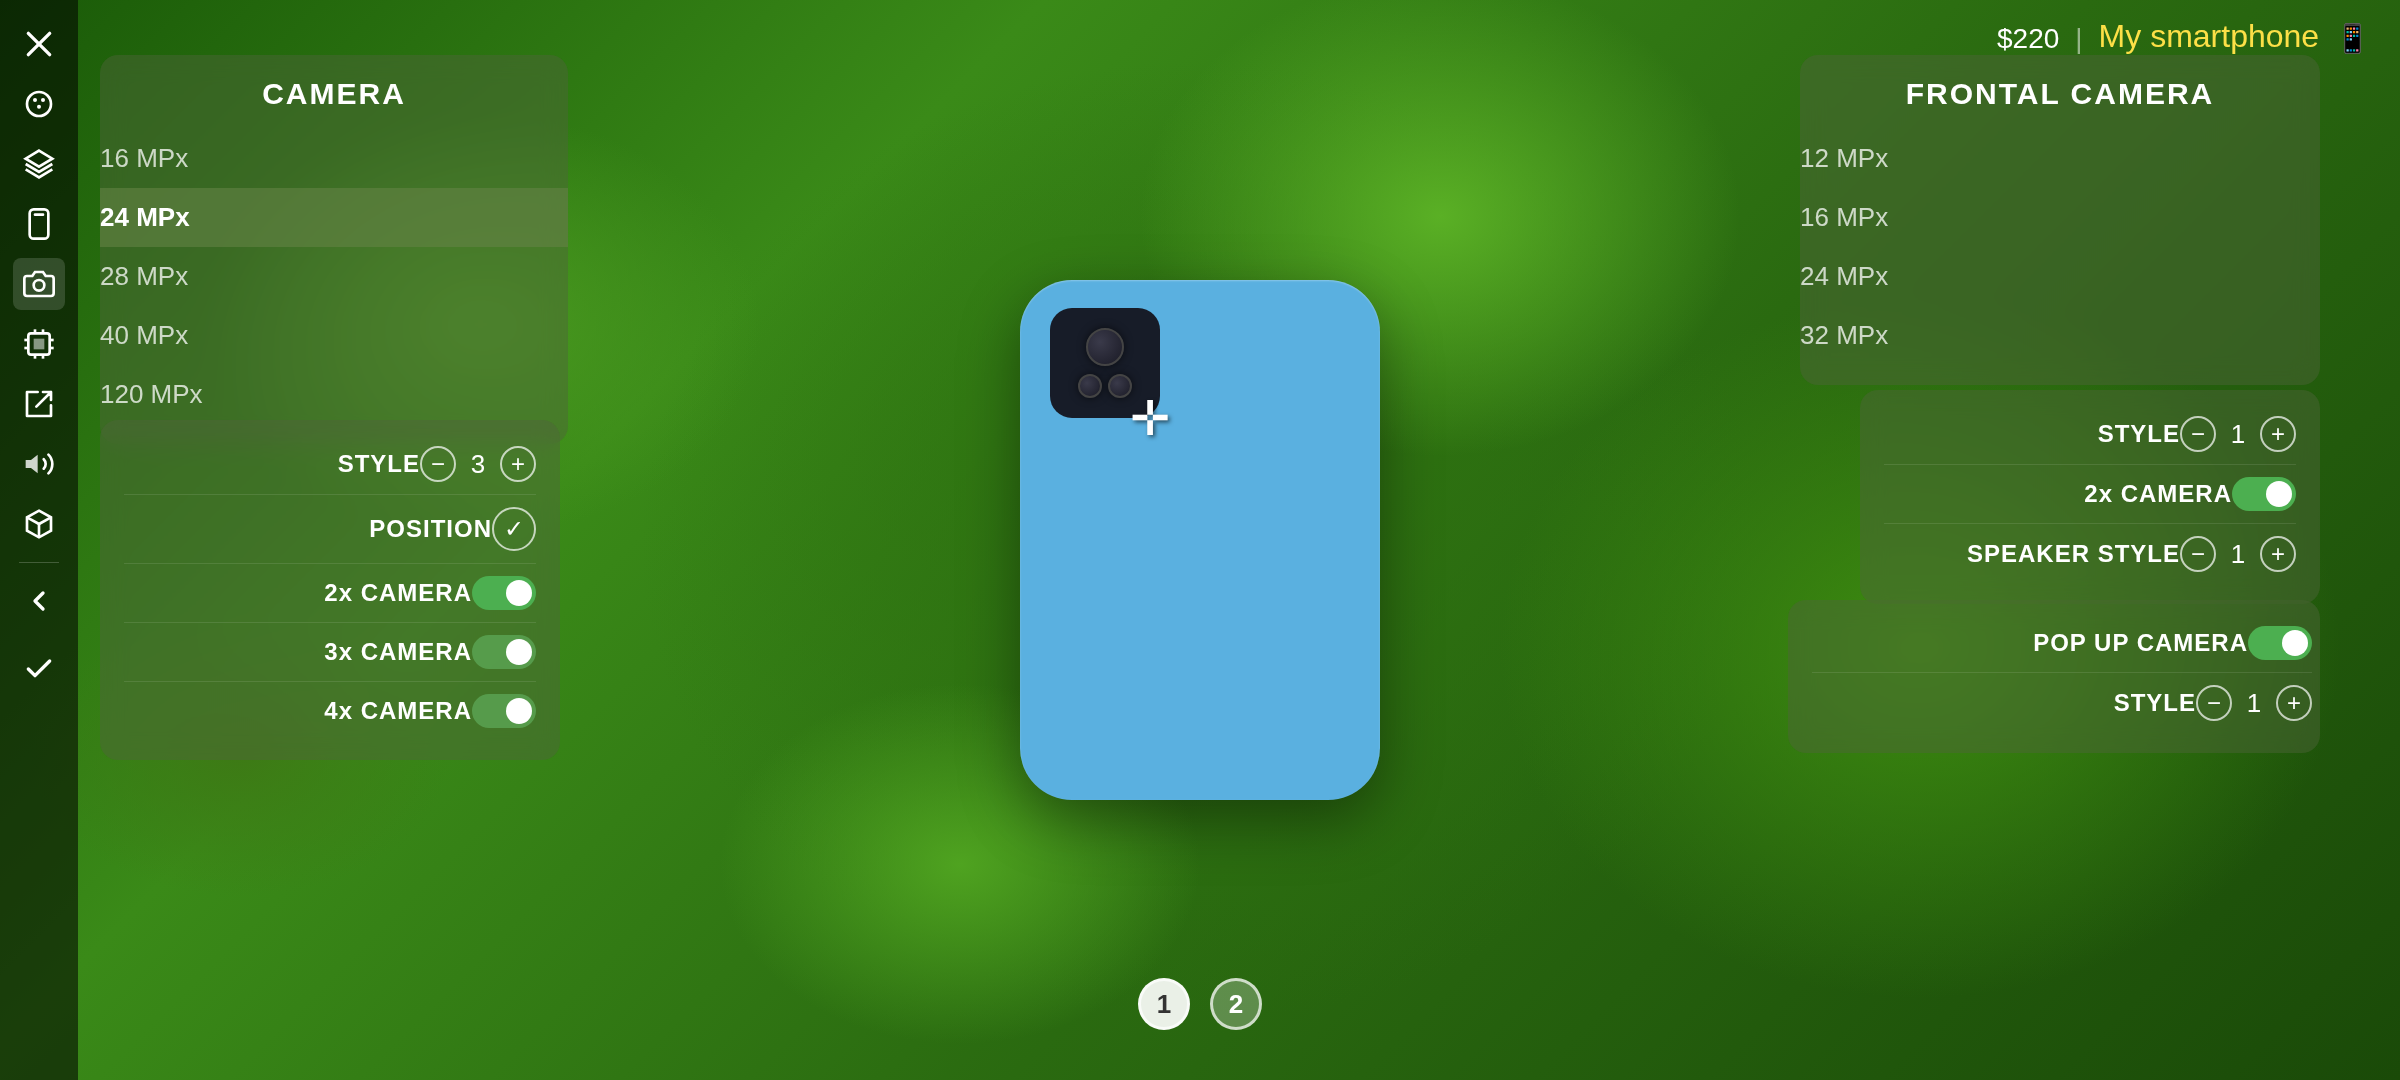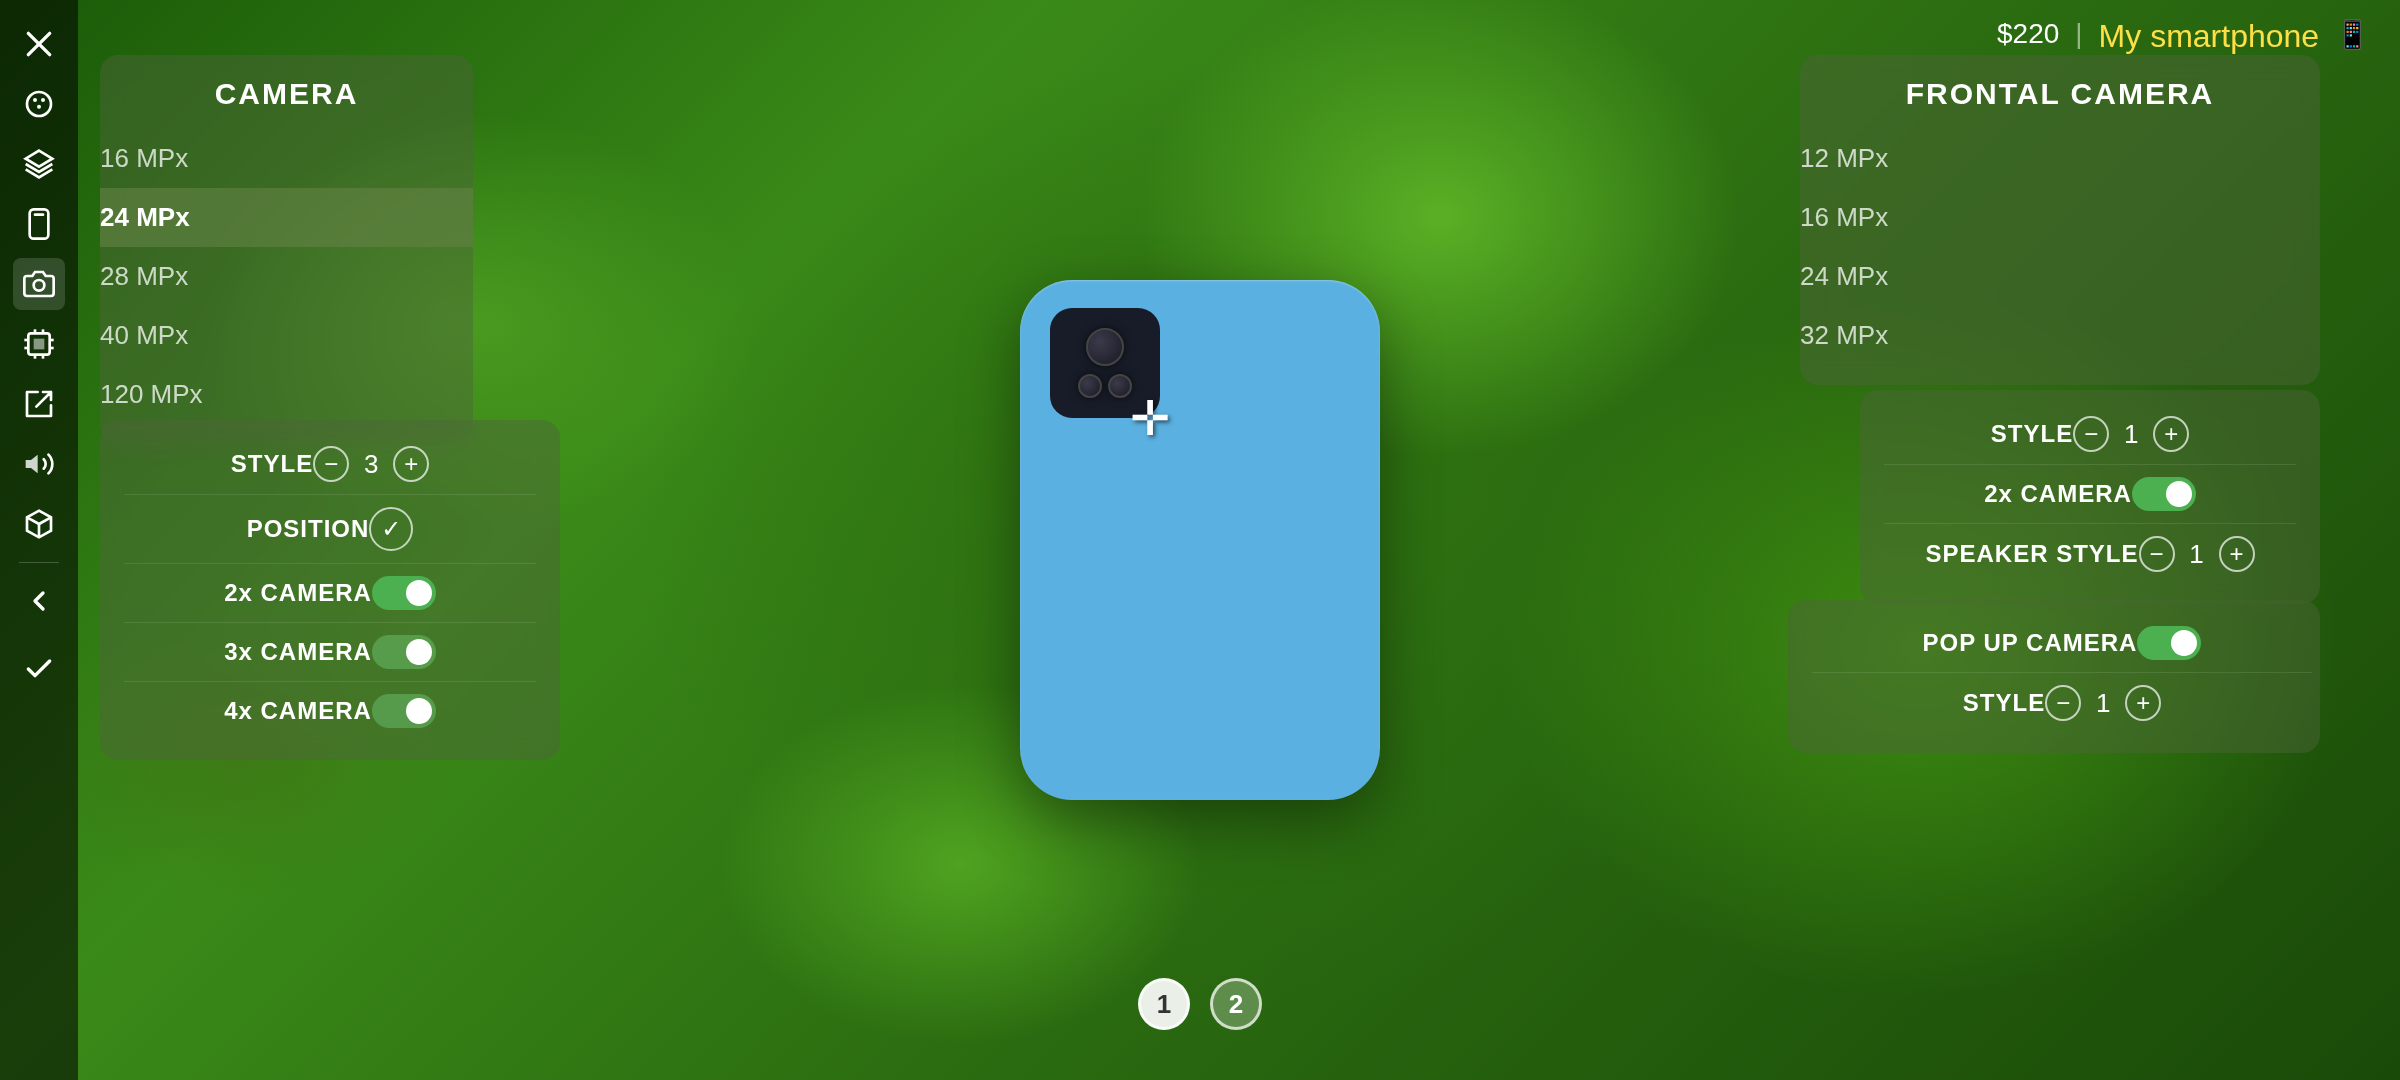--- a/index.html
+++ b/index.html
@@ -72,21 +72,21 @@
     
     .header {
       position: absolute;
       top: 0;
       right: 0;
       padding: 18px 30px;
       color: white;
       font-size: 28px;
       font-weight: 500;
       display: flex;
-      align-items: flex-start;
+      align-items: flex-end;
       gap: 16px;
       z-index: 10;
     }
 
     .header-price {
       font-size: 28px;
       color: white;
     }
 
     .header-divider {
@@ -100,21 +100,21 @@
 
     .header-phone-icon {
       font-size: 28px;
     }
 
     
     .panel-camera {
       position: absolute;
       left: 100px;
       top: 55px;
-      width: 373px;
+      width: 468px;
       background: rgba(80,100,60,0.45);
       backdrop-filter: blur(12px);
       border-radius: 18px;
       padding: 0 0 20px 0;
       z-index: 10;
     }
 
     .panel-title {
       text-align: center;
       color: white;
@@ -146,21 +146,21 @@
       background: rgba(80,100,60,0.45);
       backdrop-filter: blur(12px);
       border-radius: 18px;
       padding: 14px 24px 20px 24px;
       z-index: 10;
     }
 
     .option-row {
       display: flex;
       align-items: center;
-      justify-content: center;
+      justify-content: flex-end;
       padding: 12px 0;
       color: white;
       font-size: 26px;
       border-bottom: 1px solid rgba(255,255,255,0.1);
     }
 
     .option-row:last-child {
       border-bottom: none;
     }
 

